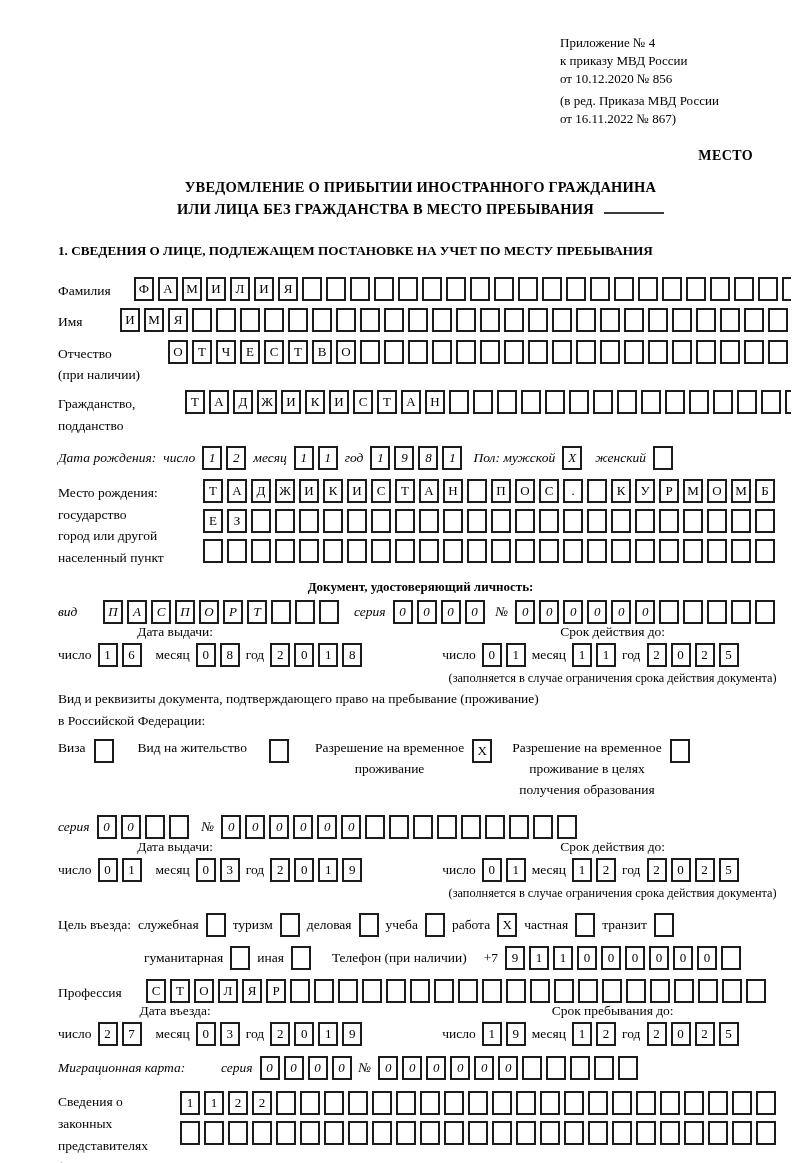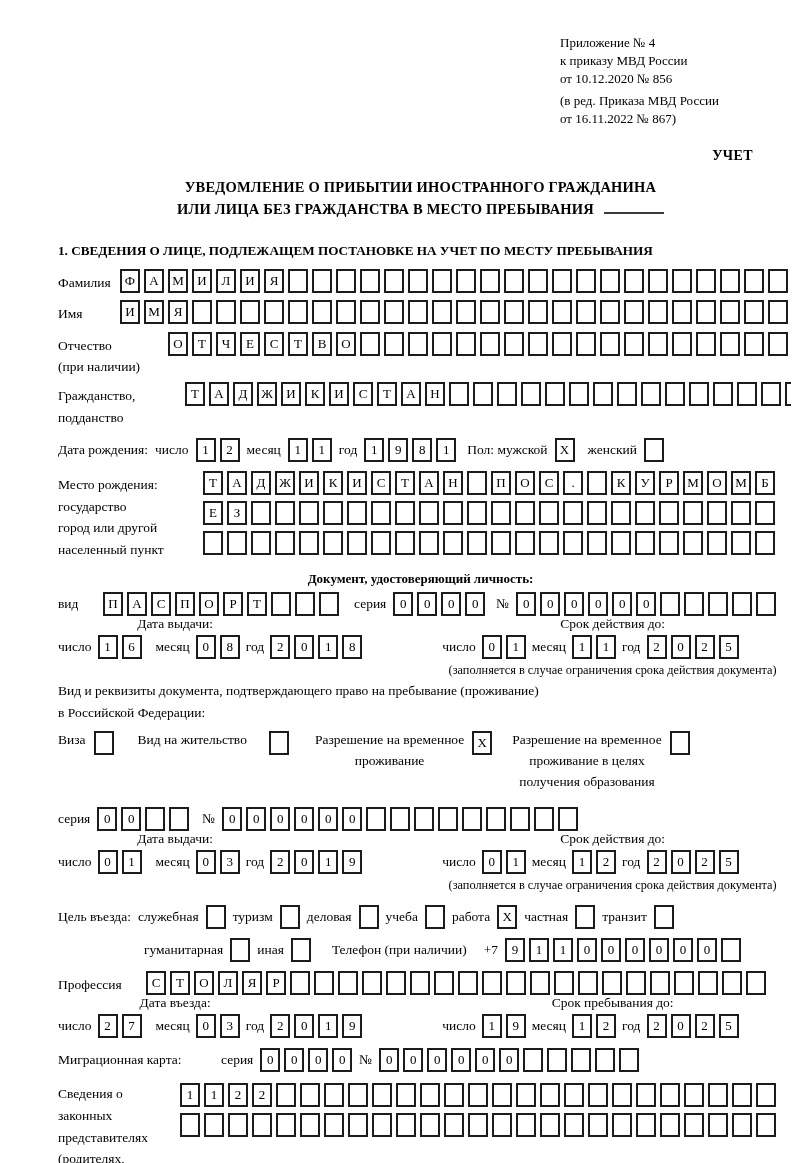--- a/index.html
+++ b/index.html
@@ -29,21 +29,21 @@
   .cell {
     flex:none; width:20px; height:24px; border:2px solid #1c1c1c; background:#fff;
     text-align:center; font-size:13px; line-height:20px; font-family:"Liberation Serif",serif;
   }
   .cb {
     display:inline-block; flex:none; width:20px; height:24px; border:2px solid #1c1c1c;
     text-align:center; font-size:13px; line-height:20px; vertical-align:middle;
   }
   .stack { display:flex; flex-direction:column; gap:6px; }
 
-  .inline { display:flex; align-items:center; gap:7px; font-size:13.5px; flex-wrap:nowrap; }
+  .inline { display:flex; align-items:center; gap:7px; font-size:13.5px; flex-wrap:nowrap;font-style:italic; }
   .inline .t { white-space:nowrap; }
 
   .doc-head { text-align:center; font-weight:bold; font-size:13px; margin-top:10px; }
 
   .dates { display:flex; font-size:13.5px; }
   .dgroup.left  { width:53%; }
   .dgroup.right { width:47%; }
   .dhead { text-align:center; margin-bottom:3px; }
   .dgroup.left .dhead { margin-right:150px; }
   .dline { display:flex; align-items:center; gap:6px; }
@@ -66,32 +66,32 @@
   <div class="ref">
     <div>Приложение № 4</div>
     <div>к приказу МВД России</div>
     <div>от 10.12.2020 № 856</div>
     <div class="ed">
       <div>(в ред. Приказа МВД России</div>
       <div>от 16.11.2022 № 867)</div>
     </div>
   </div>
 
-  <div class="forma">УЧЕТ</div>
+  <div class="forma">МЕСТО</div>
 
   <div class="title">
     <div>УВЕДОМЛЕНИЕ О ПРИБЫТИИ ИНОСТРАННОГО ГРАЖДАНИНА</div>
     <div>
       <span>ИЛИ ЛИЦА БЕЗ ГРАЖДАНСТВА В МЕСТО ПРЕБЫВАНИЯ</span><span class="blank-line"></span>
     </div>
   </div>
 
   <div class="sec">1. СВЕДЕНИЯ О ЛИЦЕ, ПОДЛЕЖАЩЕМ ПОСТАНОВКЕ НА УЧЕТ ПО МЕСТУ ПРЕБЫВАНИЯ</div>
 
-  <div class="row" style="margin-top:10px;">
+  <div class="row" style="margin-top:18px;gap:14px;">
     <span class="lbl w62">Фамилия</span>
     <span class="cells">
         <span class="cell">Ф</span>
         <span class="cell">А</span>
         <span class="cell">М</span>
         <span class="cell">И</span>
         <span class="cell">Л</span>
         <span class="cell">И</span>
         <span class="cell">Я</span>
         <span class="cell"></span>

